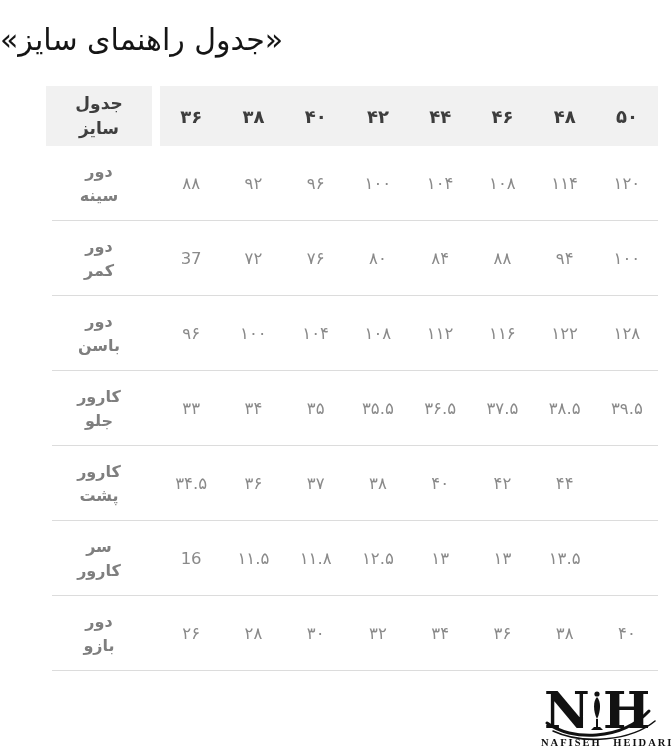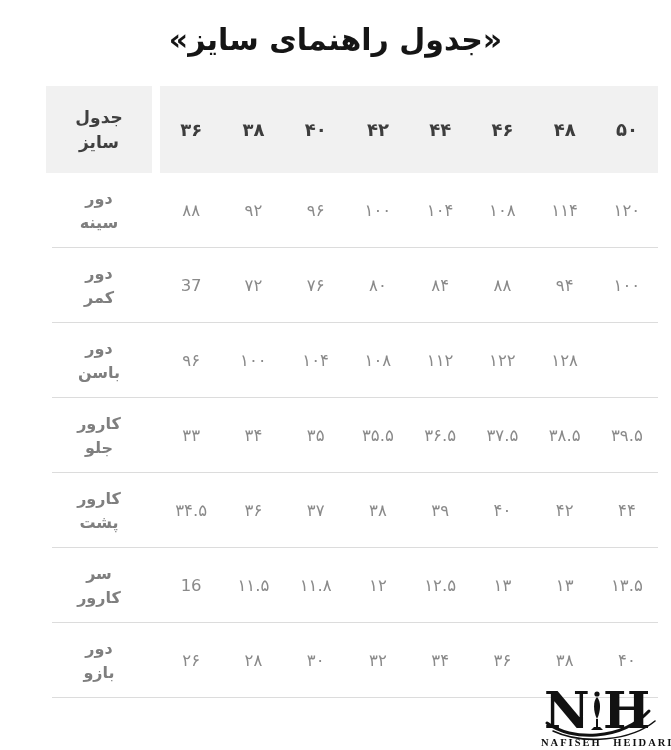--- a/index.html
+++ b/index.html
@@ -5,34 +5,34 @@
   html,body{margin:0;padding:0;background:#ffffff;}
   .page{
     position:relative;
     width:671px;height:750px;
     background:#ffffff;
     font-family:"DejaVu Sans","Liberation Sans",sans-serif;
     overflow:hidden;
   }
   .title{
     position:absolute;top:22px;left:0;right:0;
-    text-align:center;
+    text-align:left;
     direction:rtl;
-    font-size:30px;font-weight:700;color:#151515;
+    font-size:30px;font-weight:400;color:#151515;
     letter-spacing:0.5px;
   }
   .size-table{
     position:absolute;top:86px;left:46px;width:612px;
   }
   .grid{
     display:grid;
     grid-template-columns:106px 8px repeat(8, 1fr);
     align-items:stretch;
   }
-  .header-row{height:87px;}
+  .header-row{height:60px;}
   .header-row .cell{background:#f1f1f1;}
   .header-row .spacer{background:#ffffff;}
   .cell{
     display:flex;align-items:center;justify-content:center;
     direction:rtl;
     white-space:pre-line;
     text-align:center;
   }
   .cell.corner{
     color:#3f3f3f;font-size:17px;font-weight:600;line-height:1.45;
@@ -121,20 +121,21 @@
         </div>
         <div class="grid data-row">
           <div class="cell label">دور
 باسن</div>
           <div class="spacer"></div>
           <div class="cell val">۹۶</div>
           <div class="cell val">۱۰۰</div>
           <div class="cell val">۱۰۴</div>
           <div class="cell val">۱۰۸</div>
           <div class="cell val">۱۱۲</div>
+          <div class="cell val">۱۱۶</div>
           <div class="cell val">۱۲۲</div>
           <div class="cell val">۱۲۸</div>
         </div>
         <div class="grid data-row">
           <div class="cell label">کارور
 جلو</div>
           <div class="spacer"></div>
           <div class="cell val">۳۳</div>
           <div class="cell val">۳۴</div>
           <div class="cell val">۳۵</div>
@@ -145,33 +146,31 @@
           <div class="cell val">۳۹.۵</div>
         </div>
         <div class="grid data-row">
           <div class="cell label">کارور
 پشت</div>
           <div class="spacer"></div>
           <div class="cell val">۳۴.۵</div>
           <div class="cell val">۳۶</div>
           <div class="cell val">۳۷</div>
           <div class="cell val">۳۸</div>
-          <div class="cell val">۳۹</div>
           <div class="cell val">۴۰</div>
           <div class="cell val">۴۲</div>
           <div class="cell val">۴۴</div>
         </div>
         <div class="grid data-row">
           <div class="cell label">سر
 کارور</div>
           <div class="spacer"></div>
           <div class="cell val">16</div>
           <div class="cell val">۱۱.۵</div>
           <div class="cell val">۱۱.۸</div>
-          <div class="cell val">۱۲</div>
           <div class="cell val">۱۲.۵</div>
           <div class="cell val">۱۳</div>
           <div class="cell val">۱۳</div>
           <div class="cell val">۱۳.۵</div>
         </div>
         <div class="grid data-row">
           <div class="cell label">دور
 بازو</div>
           <div class="spacer"></div>
           <div class="cell val">۲۶</div>

